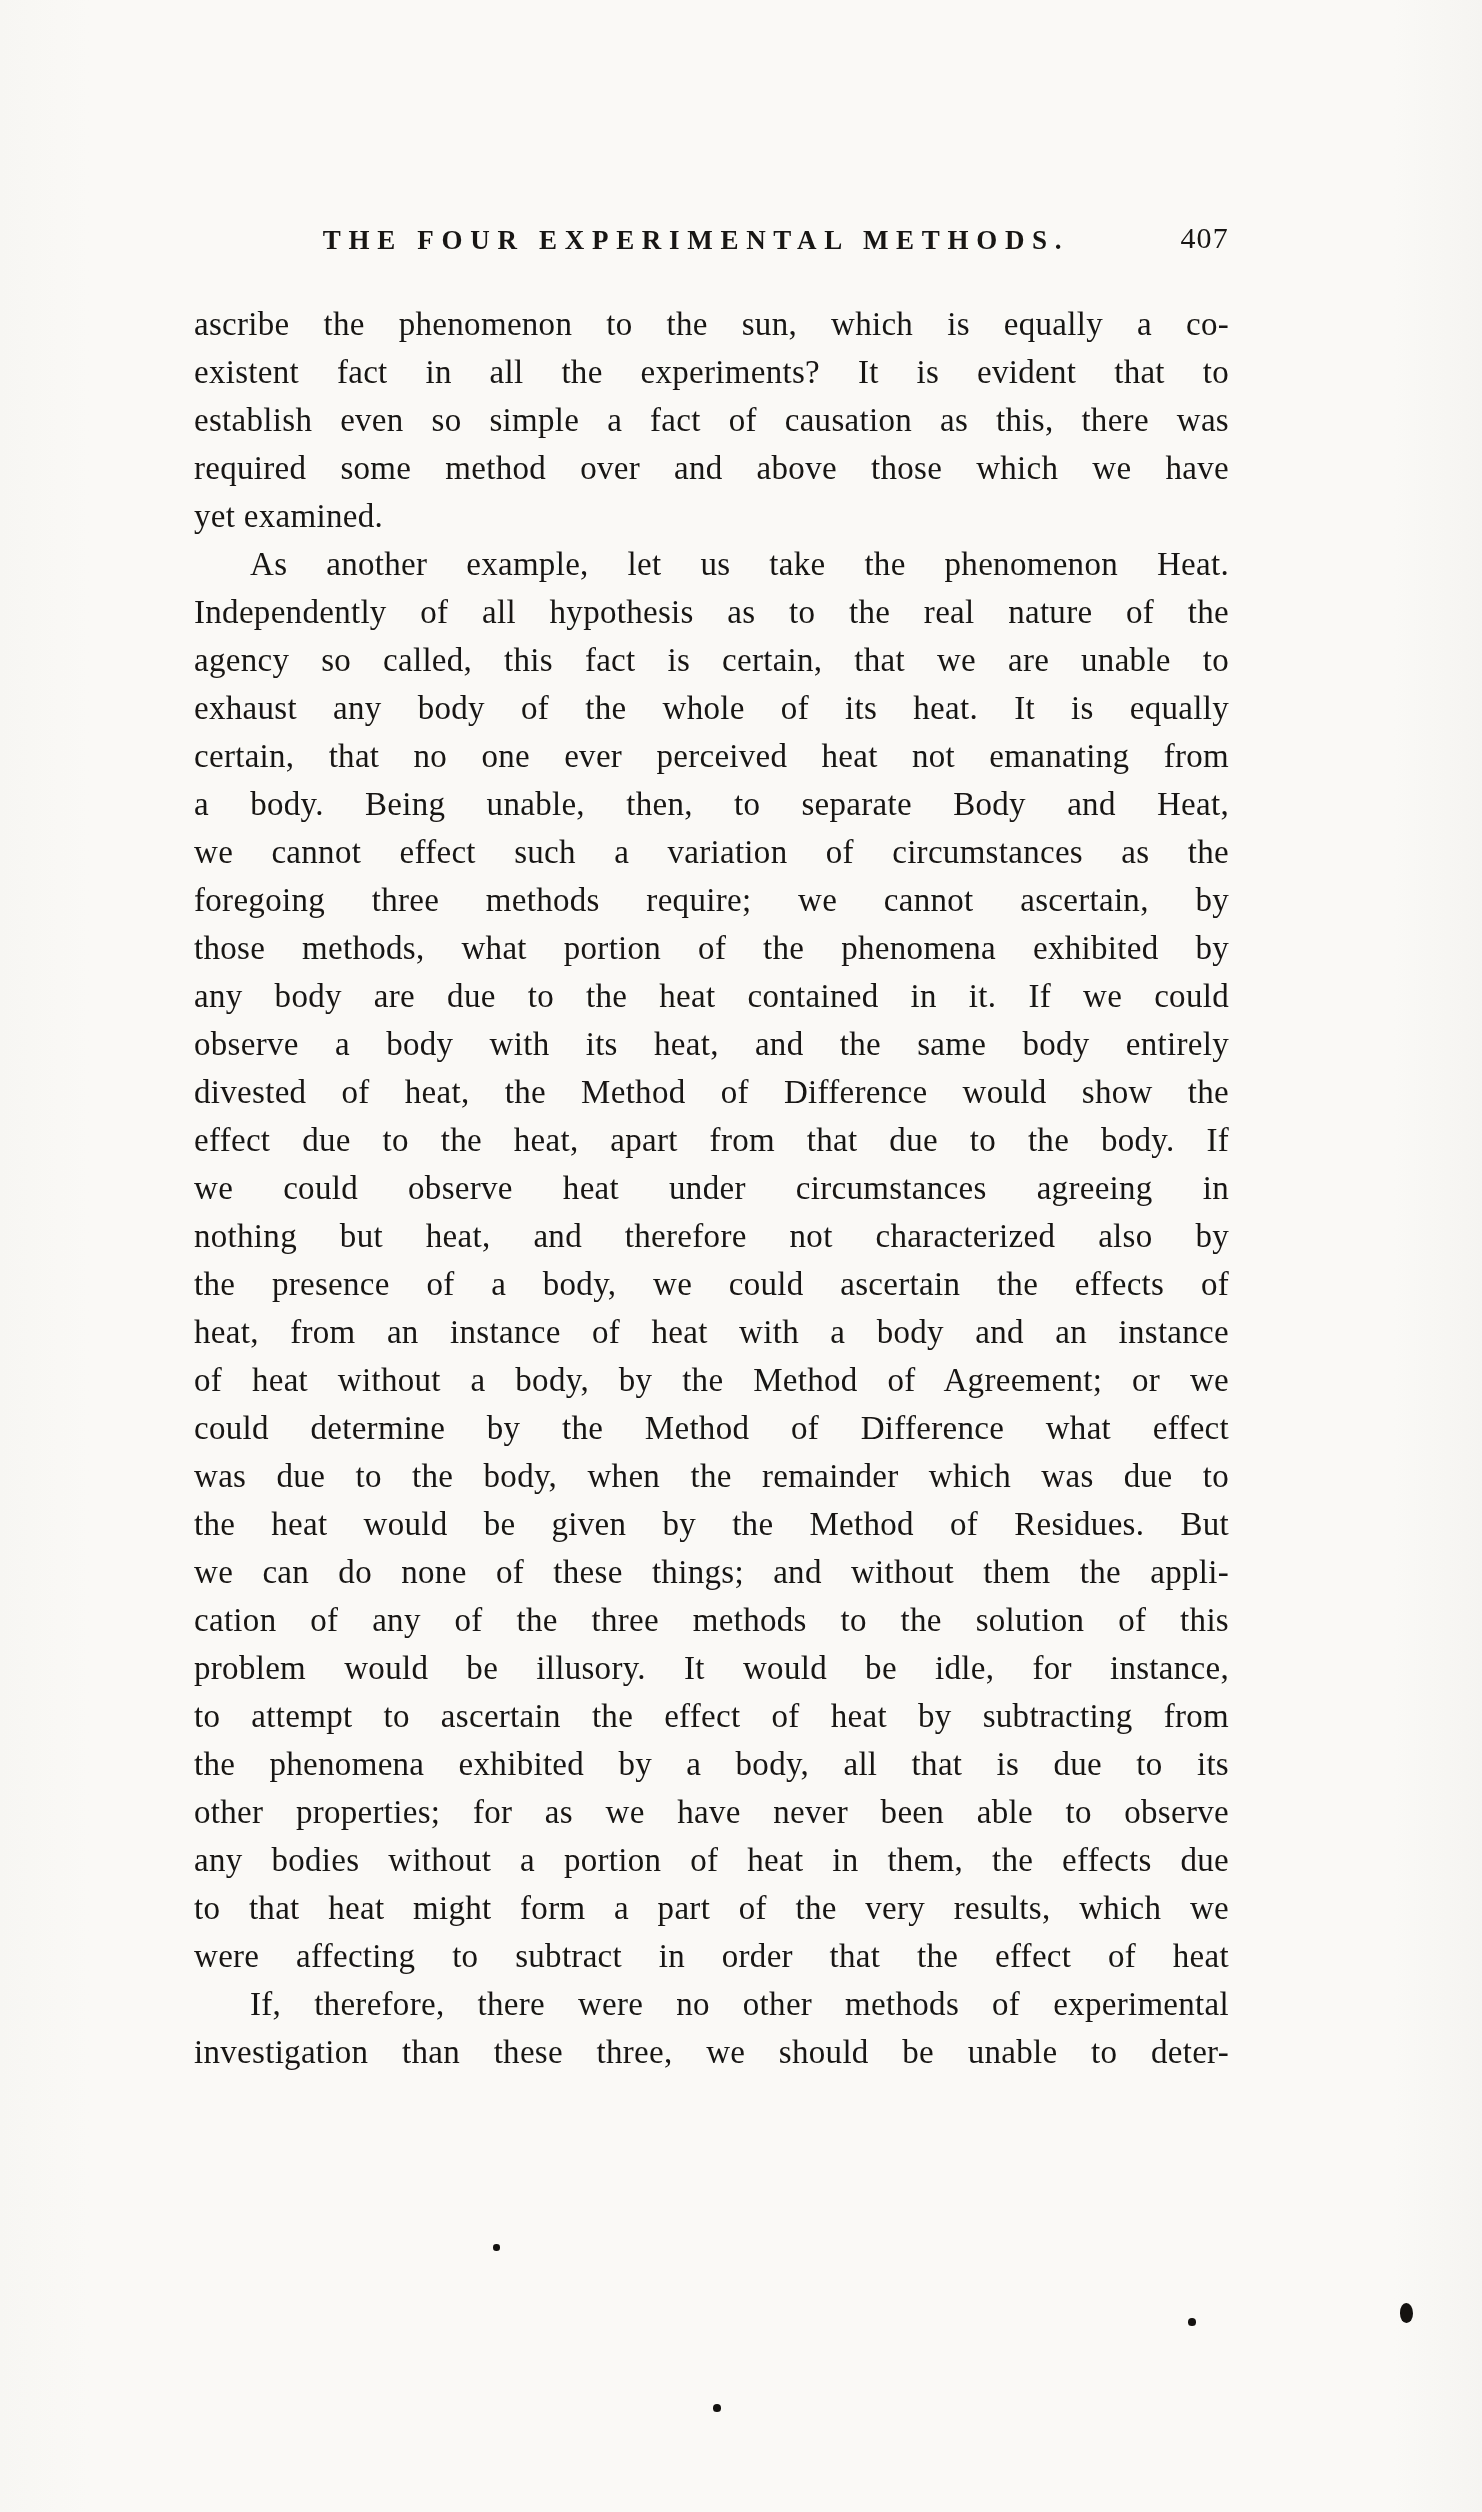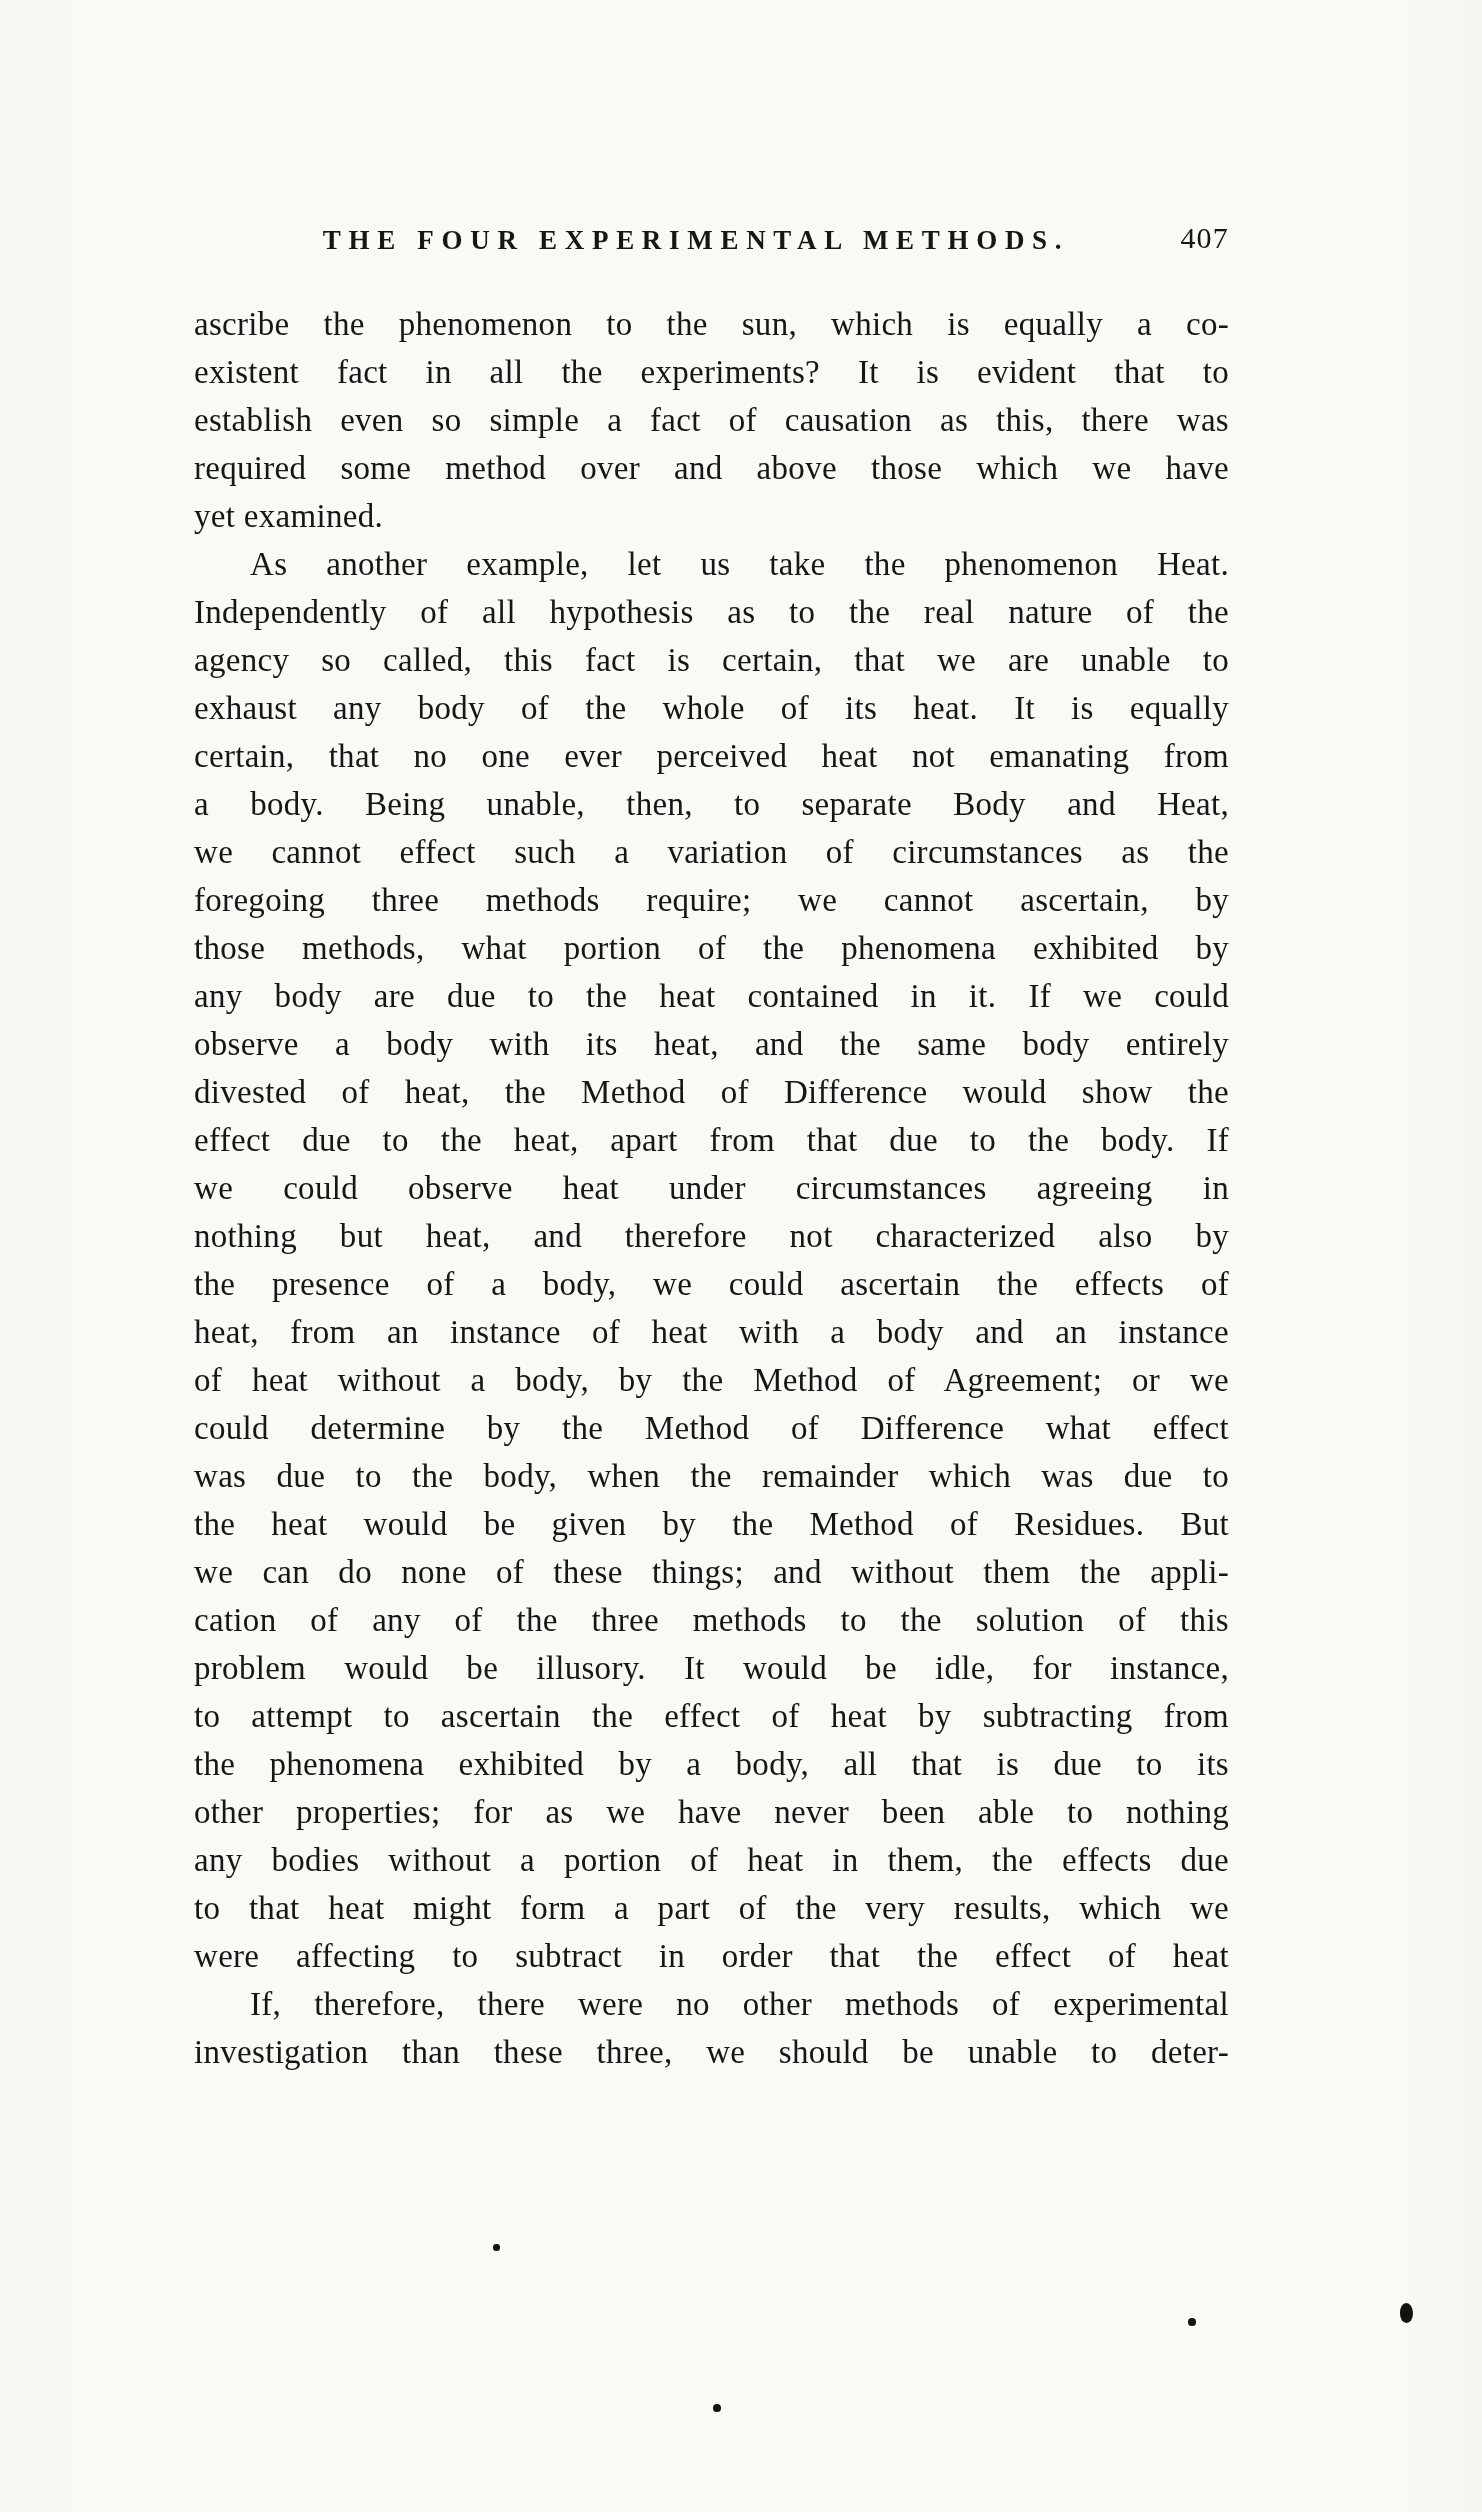--- a/index.html
+++ b/index.html
@@ -118,21 +118,21 @@
         <div class="text-line">heat, from an instance of heat with a body and an instance</div>
         <div class="text-line">of heat without a body, by the Method of Agreement; or we</div>
         <div class="text-line">could determine by the Method of Difference what effect</div>
         <div class="text-line">was due to the body, when the remainder which was due to</div>
         <div class="text-line">the heat would be given by the Method of Residues.  But</div>
         <div class="text-line">we can do none of these things; and without them the appli-</div>
         <div class="text-line">cation of any of the three methods to the solution of this</div>
         <div class="text-line">problem would be illusory.  It would be idle, for instance,</div>
         <div class="text-line">to attempt to ascertain the effect of heat by subtracting from</div>
         <div class="text-line">the phenomena exhibited by a body, all that is due to its</div>
-        <div class="text-line">other properties; for as we have never been able to nothing</div>
+        <div class="text-line">other properties; for as we have never been able to observe</div>
         <div class="text-line">any bodies without a portion of heat in them, the effects due</div>
         <div class="text-line">to that heat might form a part of the very results, which we</div>
         <div class="text-line">were affecting to subtract in order that the effect of heat</div>
       </div>
       <div class="paragraph">
         <div class="text-line indent">If, therefore, there were no other methods of experimental</div>
         <div class="text-line">investigation than these three, we should be unable to deter-</div>
       </div>
     </div>
 

